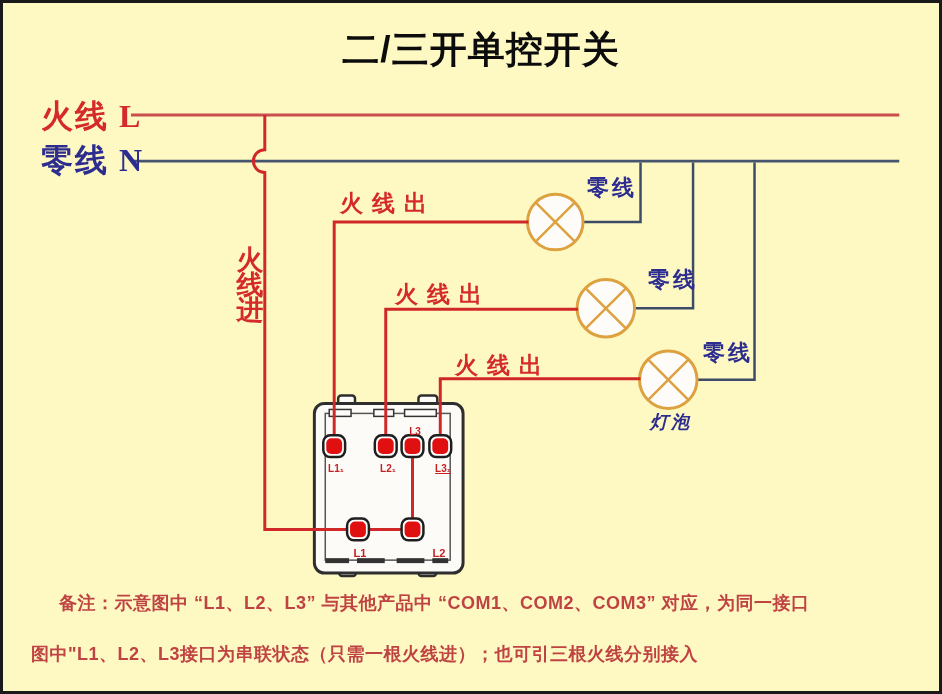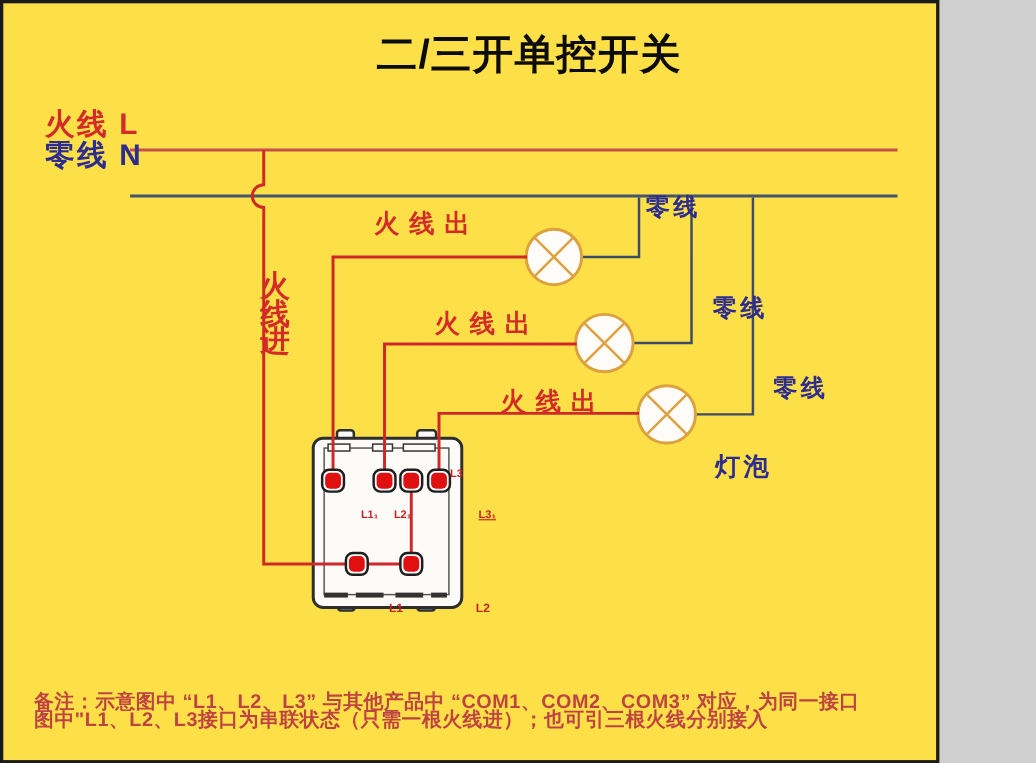--- a/index.html
+++ b/index.html
@@ -1,41 +1,41 @@
 <!DOCTYPE html>
 <html><head>
 <meta charset="utf-8">
 <style>
   html,body{margin:0;padding:0;background:#cfcfcf;}
   #canvas{
     position:relative;
-    width:854px;height:694px;
+    width:942px;height:694px;
     box-sizing:border-box;
-    background:#fde047;
+    background:#fef9c3;
     border:3px solid #1a1a1a;
     overflow:hidden;
     font-family:"Liberation Sans","DejaVu Sans",sans-serif;
   }
   #wires{position:absolute;left:0;top:0;width:100%;height:100%;}
   .lbl{position:absolute;font-weight:bold;white-space:nowrap;line-height:1;}
   .title{
     left:478px;top:28px;transform:translateX(-50%);
     font-size:37px;font-weight:900;color:#0c0c0c;letter-spacing:1px;
   }
   .red{color:#d42a2a;}
   .navy{color:#2d2d90;}
-  .legend{font-size:27px;letter-spacing:2px;}
+  .legend{font-size:32px;letter-spacing:2px;font-family:Liberation Serif, serif;}
   .live-in-vert{
     left:233px;top:221px;
     writing-mode:vertical-rl;text-orientation:upright;
     font-size:27px;letter-spacing:25px;color:#d42a2a;
   }
   .live-out{font-size:23px;letter-spacing:9px;color:#d42a2a;text-align:center;}
   .neutral-branch{font-size:22px;letter-spacing:3px;color:#2d2d90;}
-  .bulb-lbl{font-size:23px;letter-spacing:3px;color:#2d2d90;}
+  .bulb-lbl{font-size:18px;letter-spacing:3px;color:#2d2d90;font-style:italic;}
   .term-lbl{
     font-size:10px;color:#c42222;transform:translateX(-50%);
     font-weight:bold;letter-spacing:0;
   }
   .term-lbl.big{font-size:11px;text-align:right;}
   .note{
     left:28px;font-size:18px;color:#bf4343;font-weight:bold;letter-spacing:0.5px;
   }
 </style>
 </head>
@@ -121,40 +121,40 @@
       <rect x="404" y="523" width="16" height="16" rx="5" fill="#e01010"></rect>
     </g>
   </svg>
 
   <div class="lbl title">二/三开单控开关</div>
 
   <div class="lbl legend red" style="left:38px;top:97px;">
     <span>火线</span>
     <span>L</span>
   </div>
-  <div class="lbl legend navy" style="left:38px;top:125px;">
+  <div class="lbl legend navy" style="left:38px;top:141px;">
     <span>零线</span>
     <span>N</span>
   </div>
 
   <div class="lbl live-in-vert">火线进</div>
 
   <div class="lbl live-out" style="left:337px;top:189px;">火线出</div>
   <div class="lbl live-out" style="left:392px;top:280px;">火线出</div>
   <div class="lbl live-out" style="left:452px;top:351px;">火线出</div>
 
   <div class="lbl neutral-branch" style="left:584px;top:174px;">零线</div>
   <div class="lbl neutral-branch" style="left:645px;top:266px;">零线</div>
   <div class="lbl neutral-branch" style="left:700px;top:339px;">零线</div>
 
   <div class="lbl bulb-lbl" style="left:647px;top:410px;">灯泡</div>
 
   <div class="lbl term-lbl" style="left:333px;top:461px;">L1₁</div>
-  <div class="lbl term-lbl" style="left:363px;top:461px;">L2₁</div>
+  <div class="lbl term-lbl" style="left:385px;top:461px;">L2₁</div>
   <div class="lbl term-lbl" style="left:440px;top:461px;text-decoration:underline;">L3₁</div>
   <div class="lbl term-lbl" style="left:412px;top:424px;">L3</div>
   <div class="lbl term-lbl big" style="left:357px;top:545px;">L1</div>
   <div class="lbl term-lbl big" style="left:412px;top:545px;padding-left:48px;">L2</div>
 
-  <div class="lbl note" style="top:626px;">备注：示意图中 “L1、L2、L3” 与其他产品中 “COM1、COM2、COM3” 对应，为同一接口</div>
+  <div class="lbl note" style="top:591px;margin-left:28px;">备注：示意图中 “L1、L2、L3” 与其他产品中 “COM1、COM2、COM3” 对应，为同一接口</div>
   <div class="lbl note" style="top:642px;">图中"L1、L2、L3接口为串联状态（只需一根火线进）；也可引三根火线分别接入</div>
 
 </div>
 
 </body></html>

